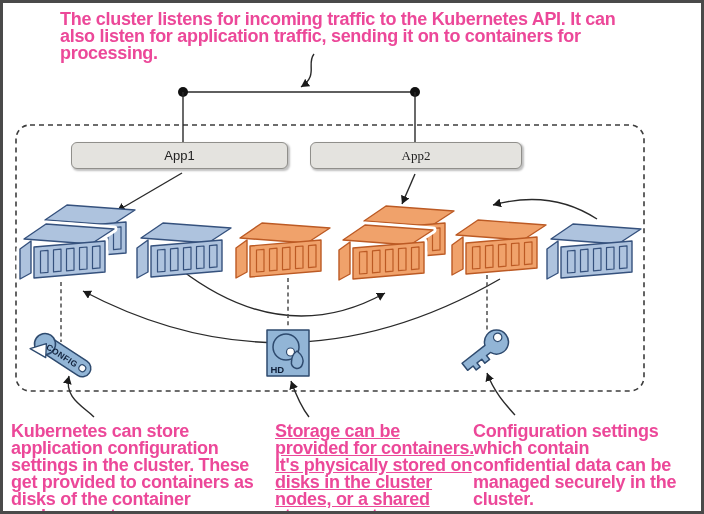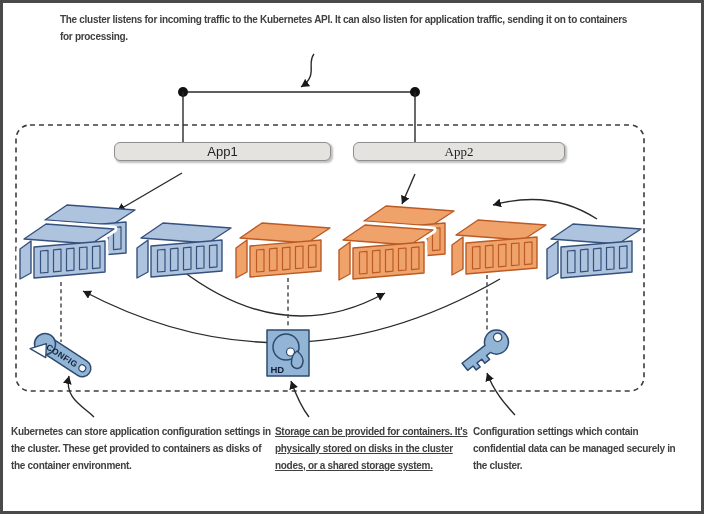--- a/index.html
+++ b/index.html
@@ -2,33 +2,33 @@
 <html style="--icon-fill: #92b5d6; --icon-stroke: #2e4a6e; --app-fill: #e4e3df; --app-border: #908f8b;"><head>
 <meta charset="utf-8">
 <style>
   html,body{margin:0;padding:0;background:#fff;}
   .page{
     position:relative;width:704px;height:514px;box-sizing:border-box;
     background:#fff;border:3px solid #4a4a4a;overflow:hidden;
     font-family:"Liberation Sans", sans-serif;
   }
   .ann{
-    position:absolute;font-weight:bold;color:#404040;font-size:10px;
+    position:absolute;font-weight:bold;color:#ec4899;font-size:18px;
     line-height:17px;letter-spacing:-0.3px;
   }
   .ann-top{left:57px;top:8px;width:578px;}
   .ann-1{left:8px;top:420px;width:260px;}
   .ann-2{left:272px;top:420px;width:200px;text-decoration:underline;}
   .ann-3{left:470px;top:420px;width:208px;}
   .appbox{
-    position:absolute;height:19px;box-sizing:border-box;
+    position:absolute;height:27px;box-sizing:border-box;
     background:var(--app-fill);border:1.5px solid var(--app-border);
     border-radius:6px;box-shadow:1.5px 1.5px 2px rgba(0,0,0,0.25);
     display:flex;align-items:center;justify-content:center;
-    font-size:13px;color:#222;margin-left:43px;
+    font-size:13px;color:#222;
   }
   .app1{left:68px;top:139px;width:217px;}
   .app2{left:307px;top:139px;width:212px;font-family:Liberation Serif, serif;}
   svg{position:absolute;left:0;top:0;}
   .wire{stroke:#2a2a2a;stroke-width:1.4;fill:none;}
   .dashline{stroke:#4c4c4c;stroke-width:1.5;fill:none;stroke-dasharray:4 3.2;}
   .cluster{stroke:#3d3d3d;stroke-width:1.6;fill:none;stroke-dasharray:5 4;}
   .icon-shape{fill:var(--icon-fill);stroke:var(--icon-stroke);stroke-width:1.5;stroke-linejoin:round;}
   .icon-hole{fill:#fdfdfd;stroke:var(--icon-stroke);stroke-width:1.2;}
   .icon-text{font-family:"Liberation Sans",sans-serif;font-weight:bold;fill:#10203a;}

